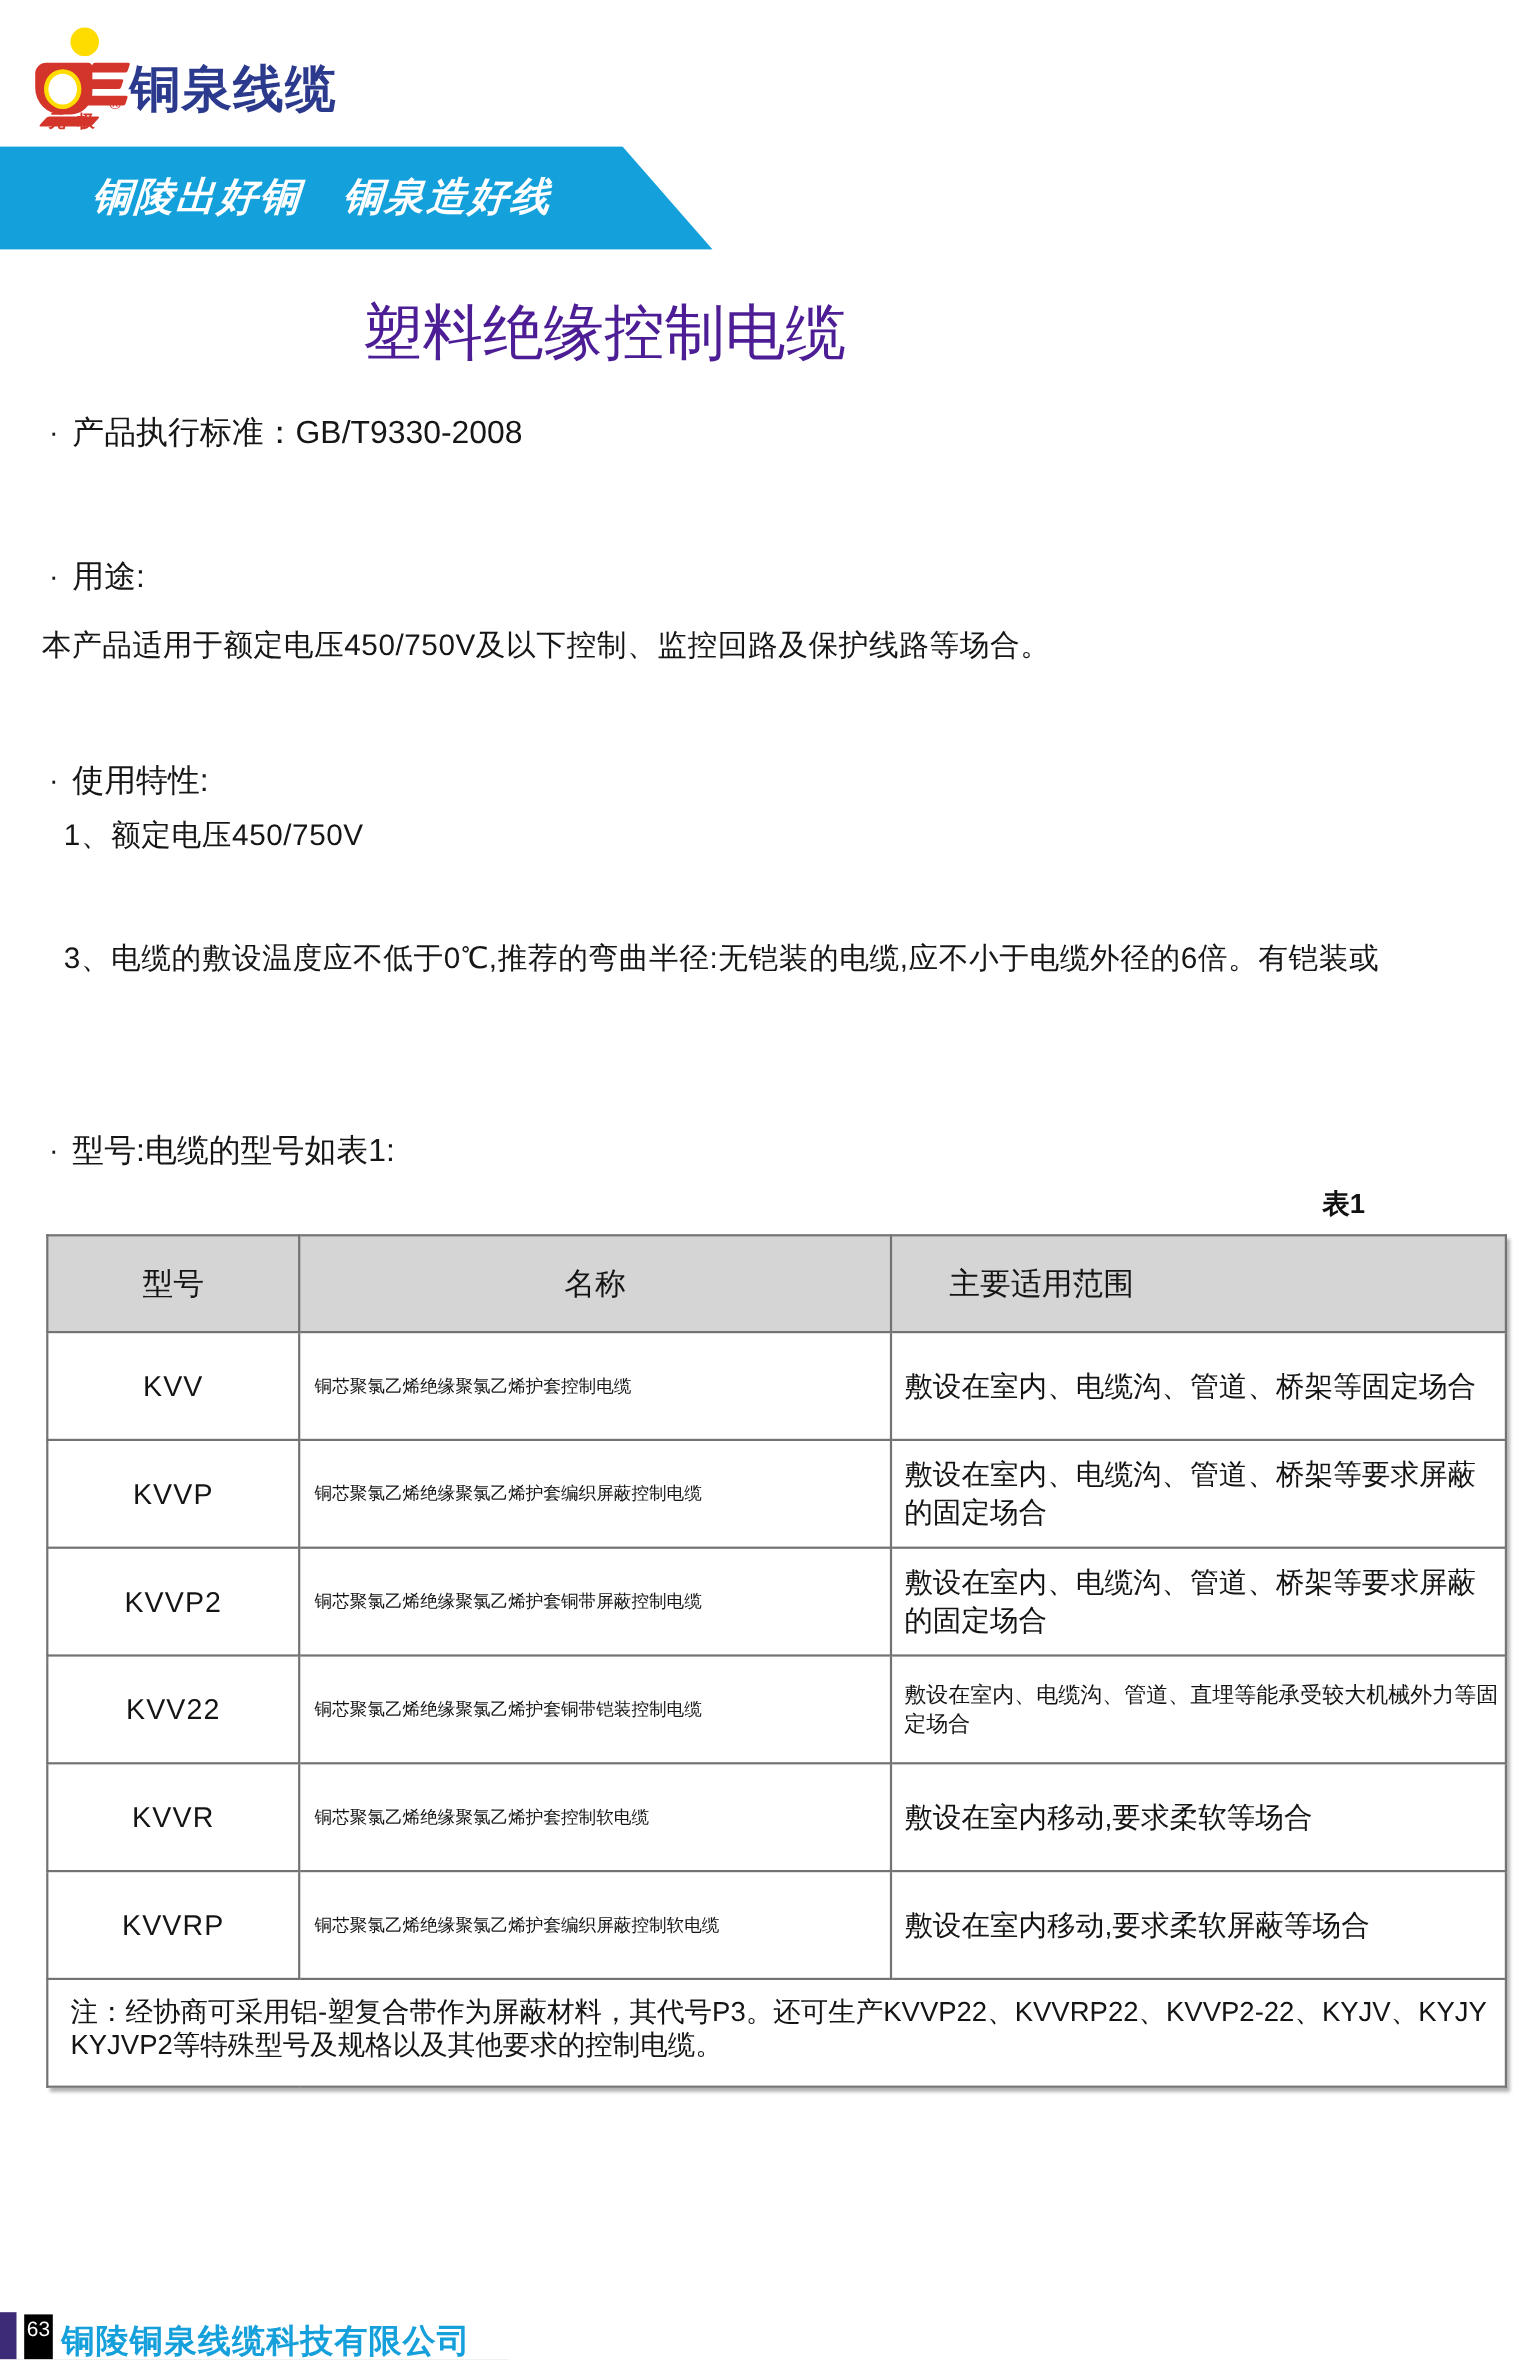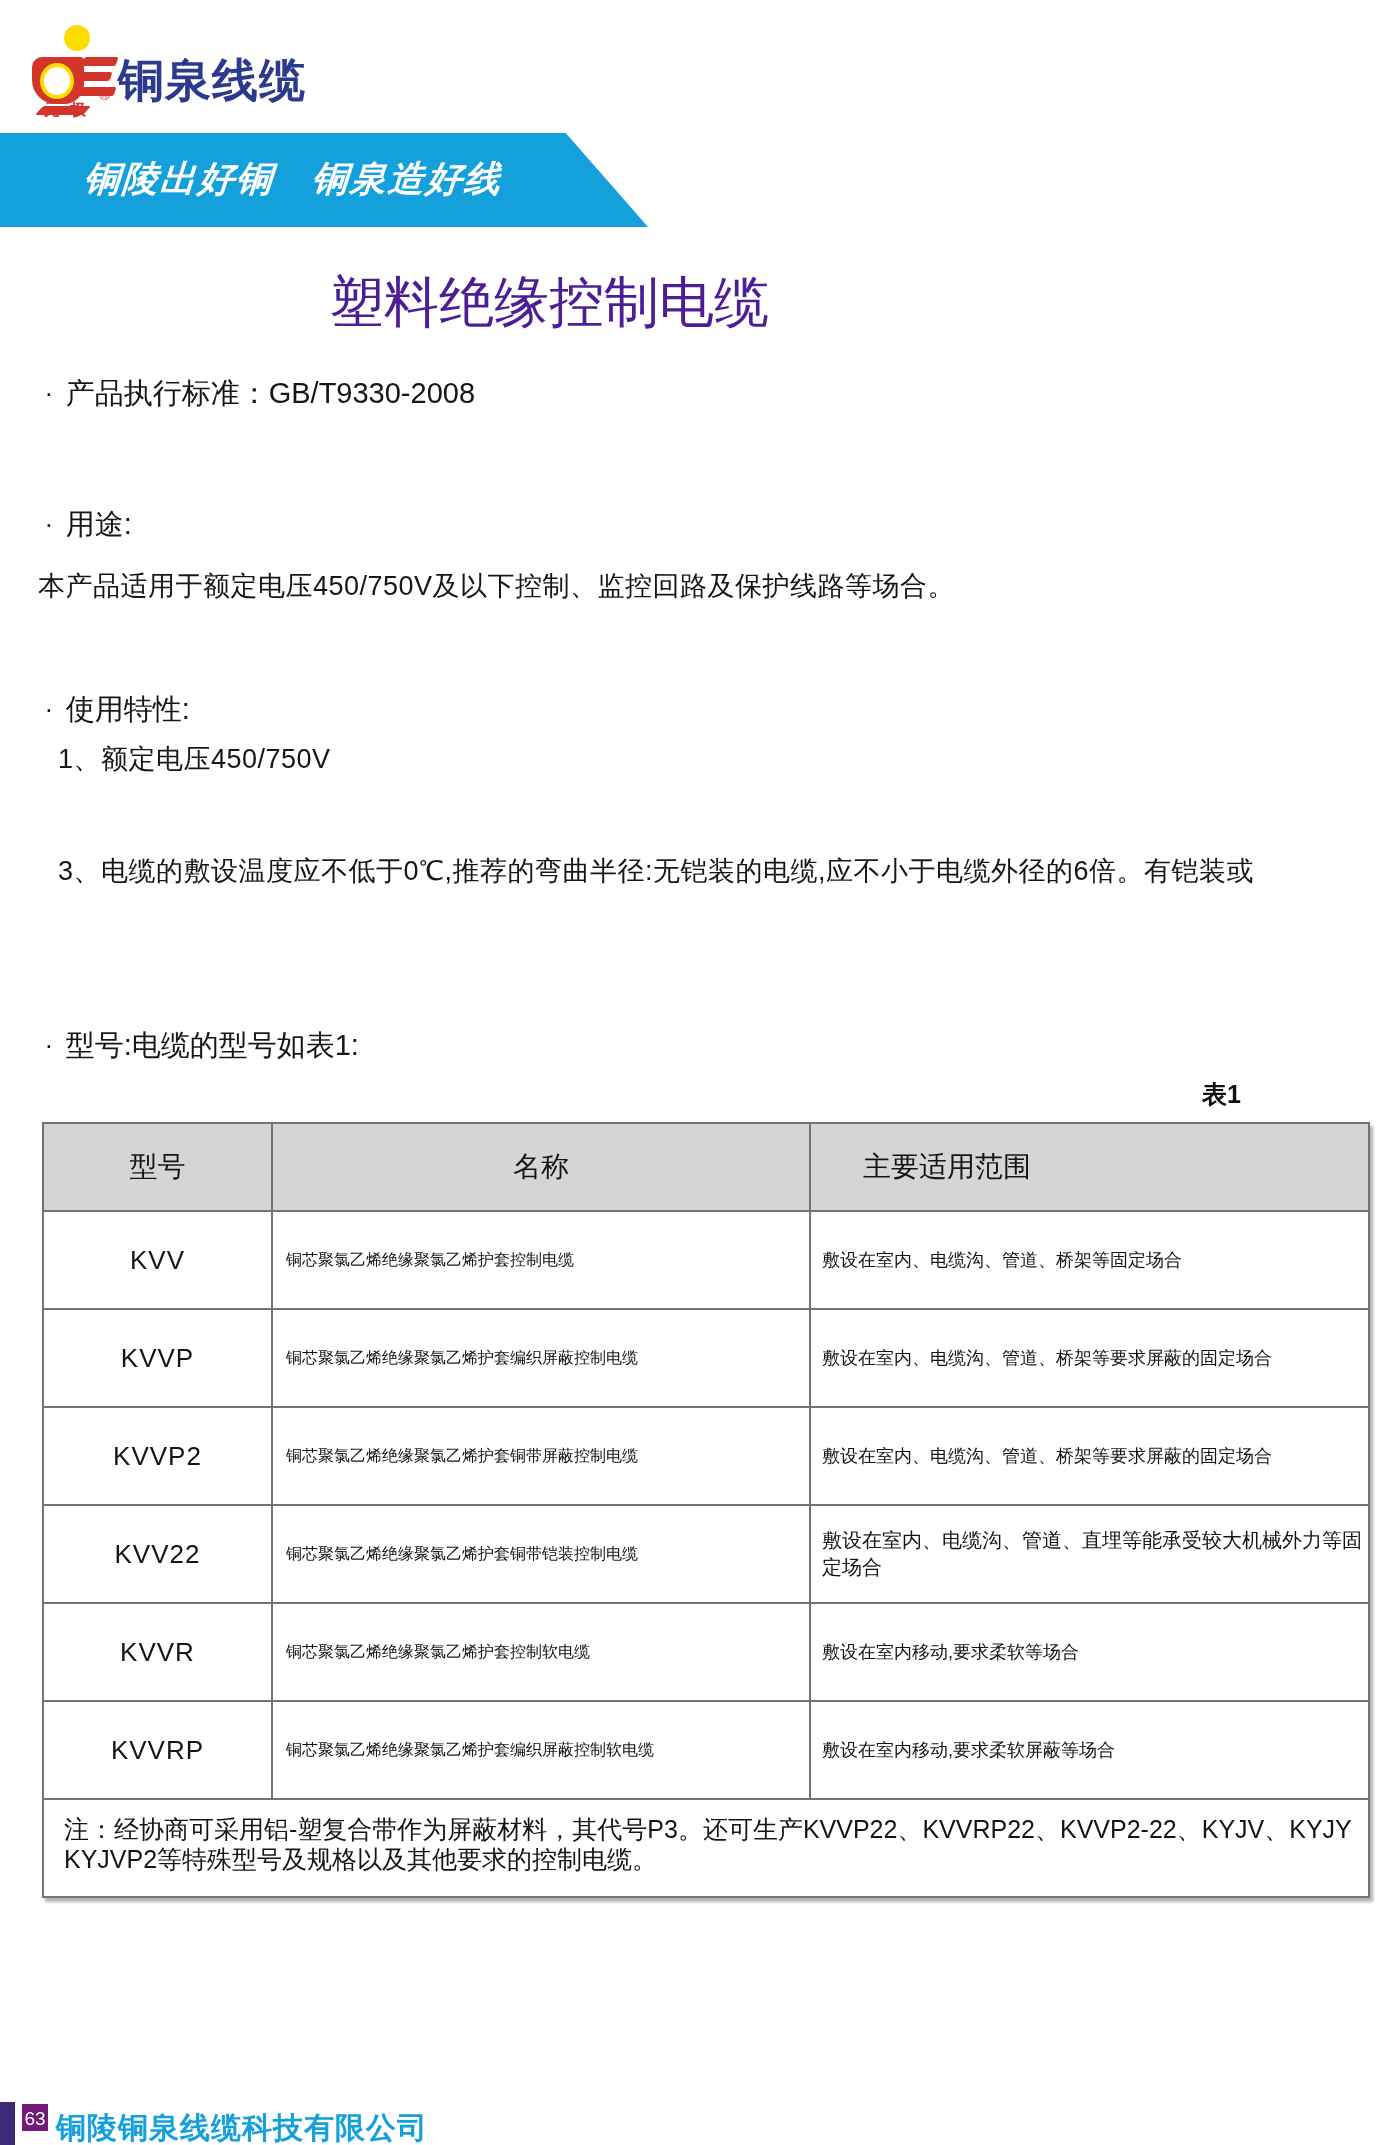--- a/index.html
+++ b/index.html
@@ -63,28 +63,28 @@
   .spec-table col.c1 { width:229px; }
   .spec-table col.c2 { width:538px; }
   .spec-table col.c3 { width:559px; }
   .spec-table th, .spec-table td { border:2px solid #737373; color:#141414; }
   .spec-table thead tr { height:88px; background:#D5D5D5; }
   .spec-table th { font-weight:400; font-size:28px; text-align:center; }
   .spec-table th.h3 { text-align:left; padding-left:52px; }
   .spec-table tbody tr { height:98px; }
   td.model { text-align:center; font-size:26px; letter-spacing:1px; }
   td.name  { font-size:16px; padding-left:13px; }
-  td.app   { font-size:18px; padding-left:11px; }
+  td.app   { font-size:26px; padding-left:11px; }
   td.app.small { font-size:20px; }
   tr.note-row { height:84px; }
   tr.note-row td { text-align:left; vertical-align:top; padding:14px 12px 0 20px; font-size:25px; line-height:30px; }
 
   
   .footer-purple { position:absolute; left:0; top:2102px; width:15px; height:43px; background:#3D2B78; }
-  .footer-badge { position:absolute; left:22px; top:2104px; width:26px; height:27px; background:#701a75; color:#fff; font-size:19px; text-align:center; line-height:30px; }
+  .footer-badge { position:absolute; left:22px; top:2104px; width:26px; height:41px; background:#000000; color:#fff; font-size:19px; text-align:center; line-height:30px; }
   .footer-company { position:absolute; left:56px; top:2108px; font-size:30px; font-weight:700; color:#16A0DB; letter-spacing:1px; white-space:nowrap; }
 </style>
 </head>
 <body>
 
 <div class="page">
 
   <div class="emblem">
     <span class="sun"></span>
     <span class="body"></span>

